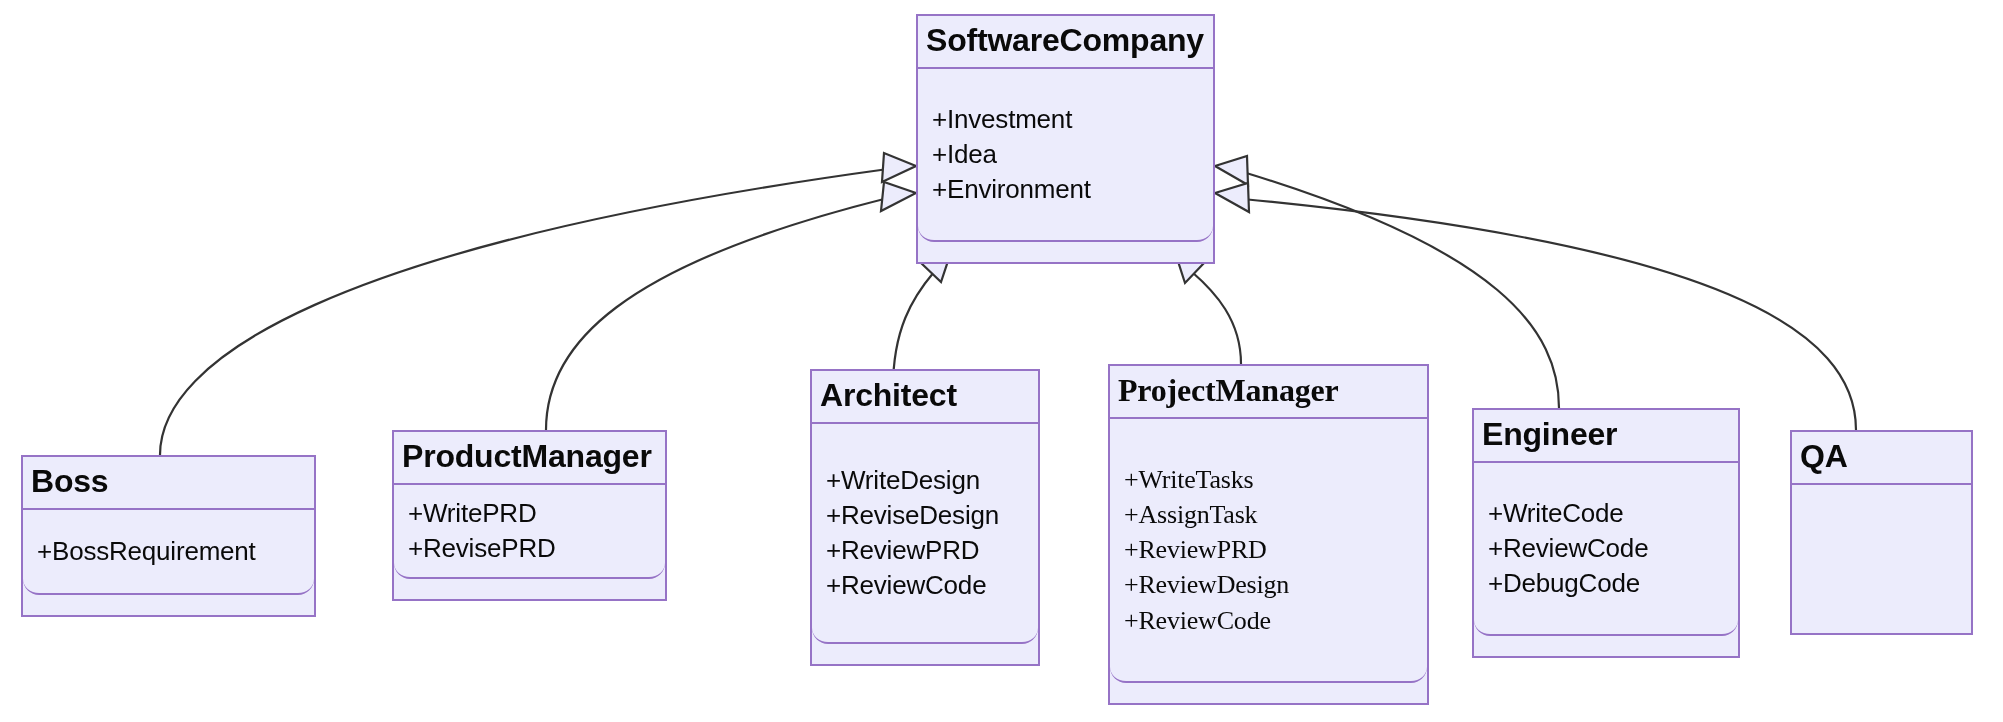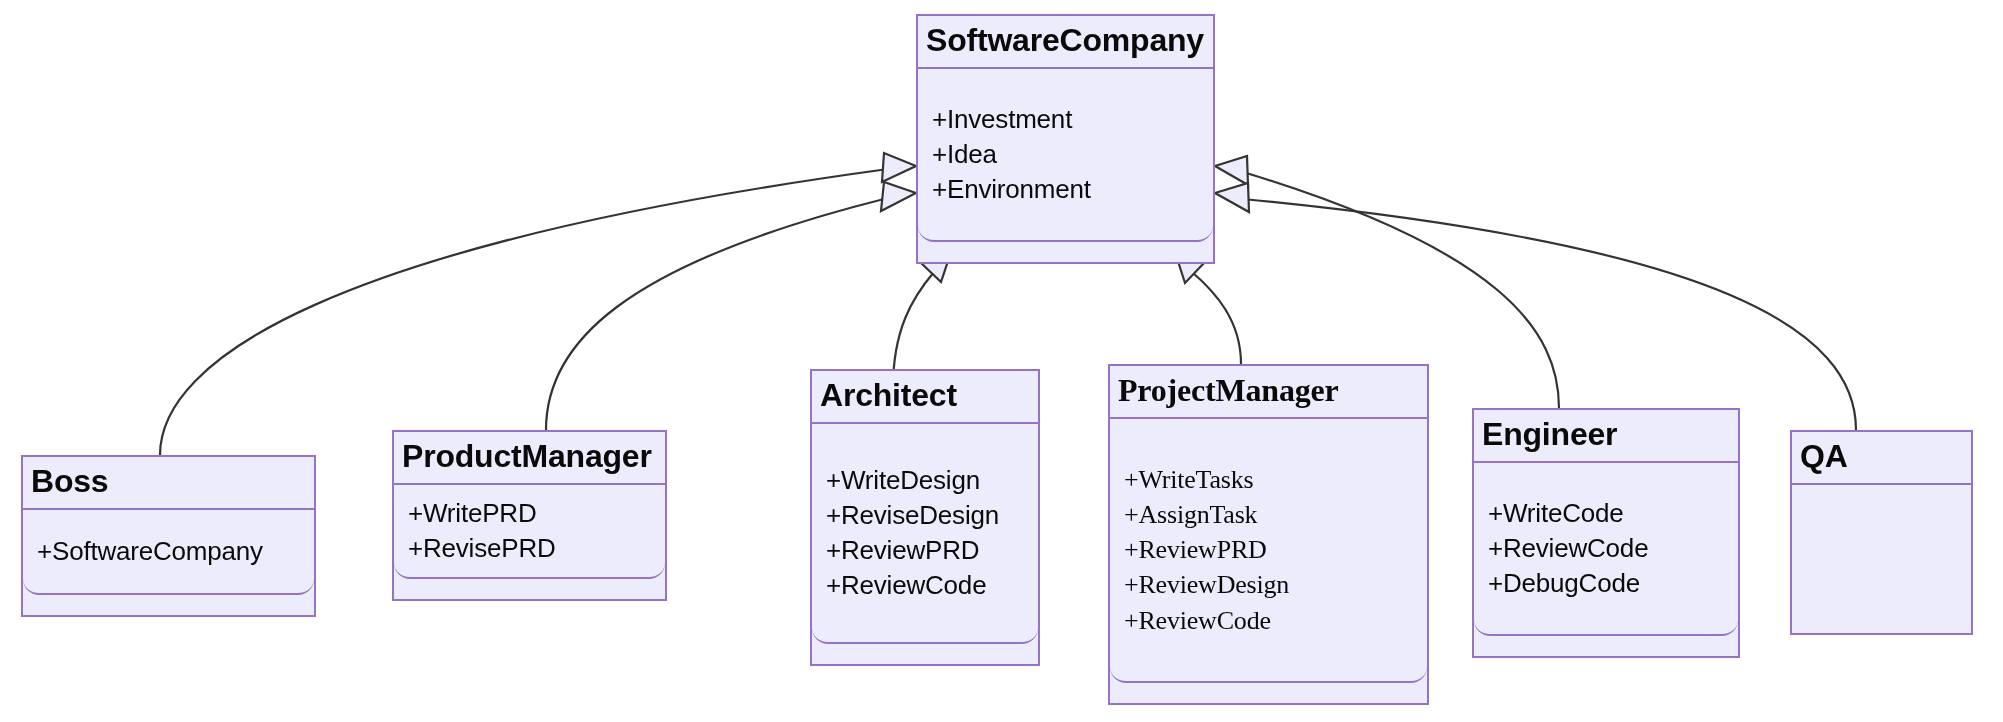--- a/index.html
+++ b/index.html
@@ -107,21 +107,21 @@
       <div class="uml-attr">+Investment</div>
       <div class="uml-attr">+Idea</div>
       <div class="uml-attr">+Environment</div>
     </div>
     <div class="uml-methods"></div>
   </div>
 
   <div class="uml-class" style="left:13px; top:455px; width:295px; height:162px;margin-left:8px;">
     <div class="uml-title">Boss</div>
     <div class="uml-attrs">
-      <div class="uml-attr">+SoftwareCompany</div>
+      <div class="uml-attr">+BossRequirement</div>
     </div>
     <div class="uml-methods"></div>
   </div>
 
   <div class="uml-class" style="left:392px; top:430px; width:275px; height:171px;">
     <div class="uml-title">ProductManager</div>
     <div class="uml-attrs">
       <div class="uml-attr">+WritePRD</div>
       <div class="uml-attr">+RevisePRD</div>
     </div>

